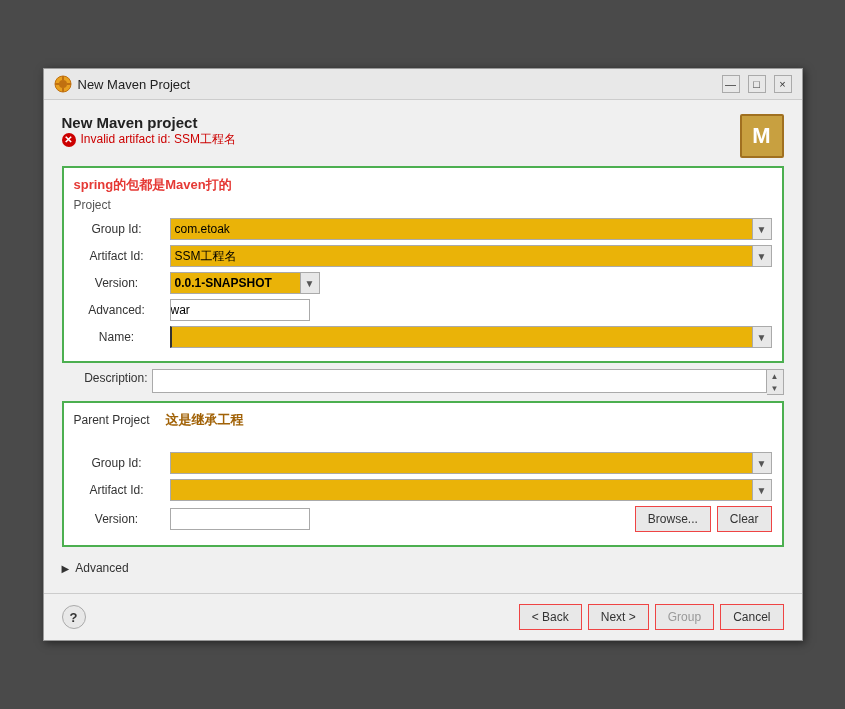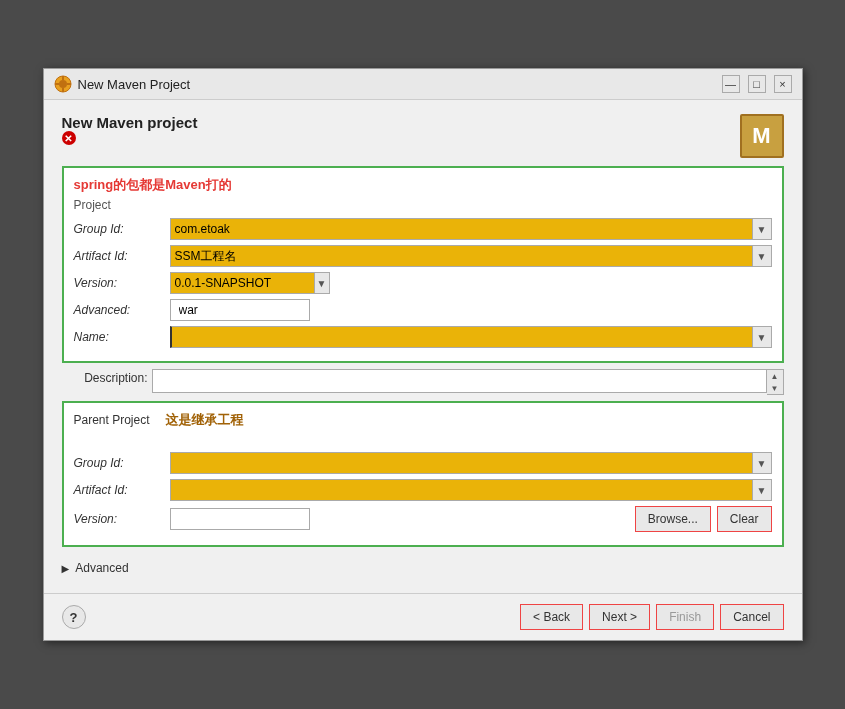--- a/index.html
+++ b/index.html
@@ -123,39 +123,38 @@
       display: flex;
       align-items: center;
       margin-bottom: 5px;
       gap: 6px;
     }
     .form-label {
       width: 90px;
       font-size: 12px;
       color: #333;
       flex-shrink: 0;
-      text-align: left;
+      text-align: center;
       padding-right: 4px;
-      font-style: italic;
     }
     .form-input {
       flex: 1;
       height: 22px;
       border: 1px solid #aaa;
       background: #eab308;
       padding: 0 4px;
       font-size: 12px;
       outline: none;
     }
     .form-select {
       width: 100%;
       height: 22px;
       border: 1px solid #aaa;
       background: white;
-      padding: 0 8px;
+      padding: 0 0;
       font-size: 12px;
       appearance: none;
       -webkit-appearance: none;
       cursor: pointer;
       outline: none;
     }
     .form-combo {
       display: flex;
       align-items: center;
       flex: 1;
@@ -322,20 +321,21 @@
   </div>
 
   <div class="content">
 
     <div class="page-header">
       <div>
         <div class="page-title">New Maven project</div>
 
         <div class="error-line">
           <div class="error-icon">✕</div>
+          <span>Invalid artifact id: SSM工程名</span>
         </div>
       </div>
       <div class="maven-icon">
         <span>M</span>
       </div>
     </div>
 
     <div class="section-box">
       <div class="section-annotation">spring的包都是Maven打的</div>
       <div class="section-label">Project</div>
@@ -352,21 +352,21 @@
         <span class="form-label">Artifact Id:</span>
         <div class="form-combo">
           <input type="text" class="form-input" value="SSM工程名" style="">
           <div class="form-combo-btn">▼</div>
         </div>
       </div>
 
       <div class="form-row">
         <span class="form-label">Version:</span>
         <div class="form-combo" style="flex: 0 0 auto; width: 160px;">
-          <input type="text" class="form-input" value="0.0.1-SNAPSHOT" style="width: 144px; flex: 0 0 auto;">
+          <input type="text" class="form-input" value="0.0.1-SNAPSHOT" style="width: 130px; flex: 0 0 auto; font-weight: bold;">
           <div class="form-combo-btn">▼</div>
         </div>
       </div>
 
       <div class="form-row">
         <span class="form-label">Advanced:</span>
         <div class="form-combo" style="flex: 0 0 auto; width: 160px;">
           <select class="form-select" style="width:140px;">
             <option>war</option>
             <option>jar</option>
@@ -434,17 +434,17 @@
       <span class="advanced-label">Advanced</span>
     </div>
 
   </div>
 
   <div class="footer">
     <div class="help-btn">?</div>
     <div class="footer-right">
       <button class="btn">&lt; Back</button>
       <button class="btn">Next &gt;</button>
-      <button class="btn" disabled="">Finish</button>
+      <button class="btn" disabled="">Group</button>
       <button class="btn">Cancel</button>
     </div>
   </div>
 </div>
 
 </body></html>

